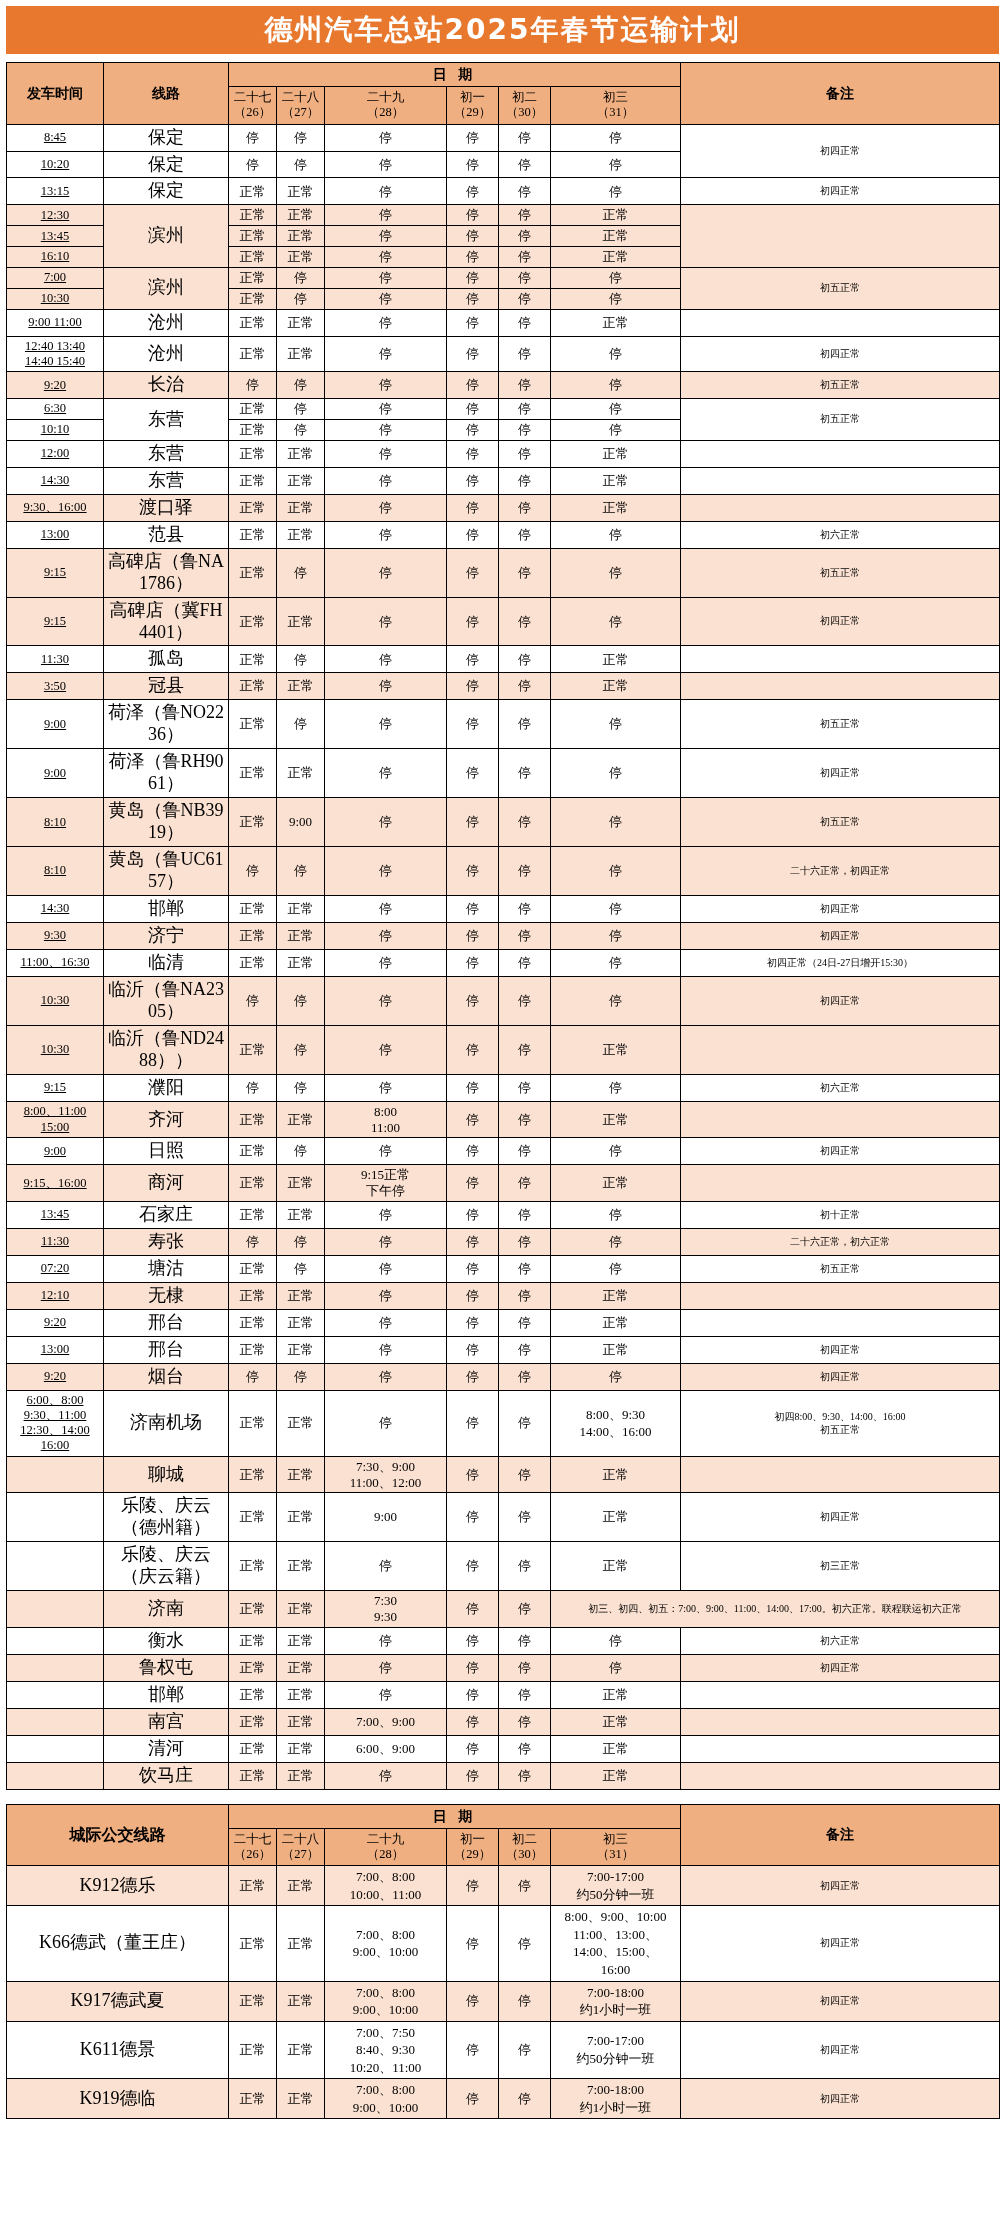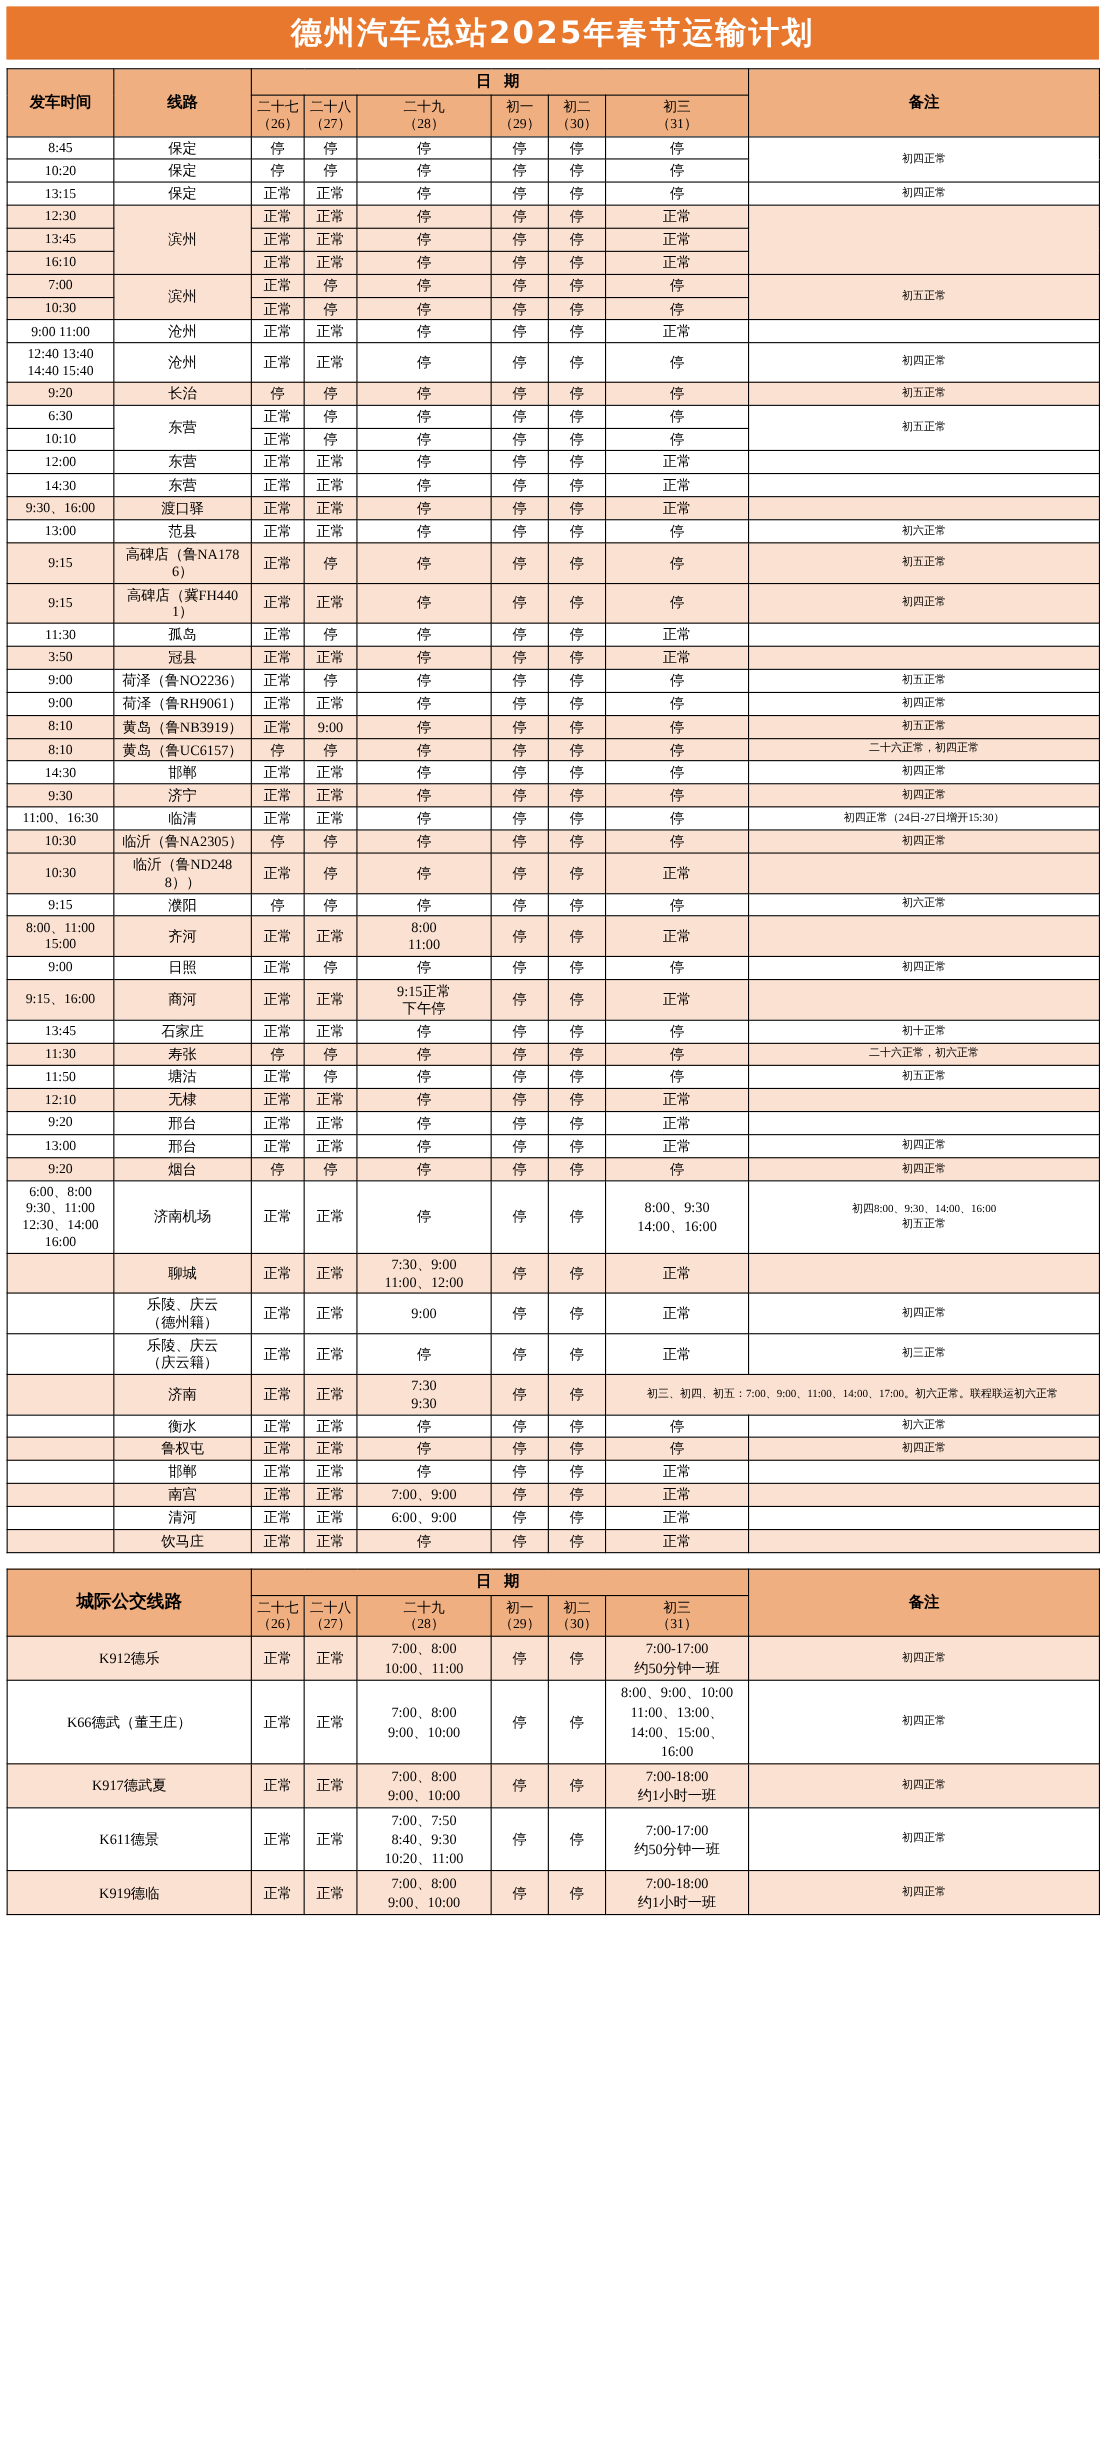--- a/index.html
+++ b/index.html
@@ -61,29 +61,29 @@
   col.c-d27{width:48px;}
   col.c-d28{width:122px;}
   col.c-d29{width:52px;}
   col.c-d30{width:52px;}
   col.c-d31{width:130px;}
   col.c-note{width:319px;}
 
   tr.shade td{background:#FBE1D1;}
   tr.plain td{background:#ffffff;}
 
-  td.route{font-size:13px;}
+  td.route{font-size:18px;}
   td.note{font-size:10px;}
   td.tall{line-height:1.35;}
 
   
   th.date-group{font-size:14px;letter-spacing:4px;}
   .sect-title{font-size:16px;font-weight:bold;}
 
-  td.time{font-size:12.5px;}
+  td.time{font-size:12.5px;text-decoration:underline;}
   td.val{font-size:13px;}
 </style>
 </head>
 <body>
 
 <div class="page">
 
   <div class="title-bar">
     <span class="title-text">德州汽车总站2025年春节运输计划</span>
   </div>
@@ -498,21 +498,21 @@
           <td class="route">寿张</td>
           <td class="val">停</td>
           <td class="val">停</td>
           <td class="val">停</td>
           <td class="val">停</td>
           <td class="val">停</td>
           <td class="val">停</td>
           <td class="note">二十六正常，初六正常</td>
         </tr>
         <tr class="plain">
-          <td class="time">11:50</td>
+          <td class="time">07:20</td>
           <td class="route">塘沽</td>
           <td class="val">正常</td>
           <td class="val">停</td>
           <td class="val">停</td>
           <td class="val">停</td>
           <td class="val">停</td>
           <td class="val">停</td>
           <td class="note">初五正常</td>
         </tr>
         <tr class="shade">

